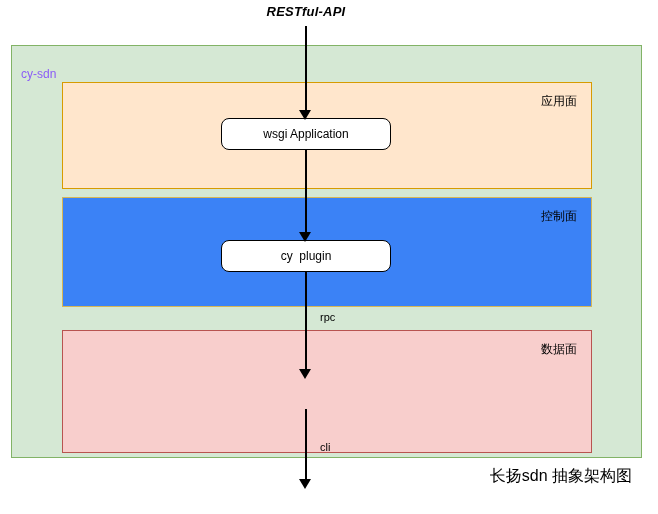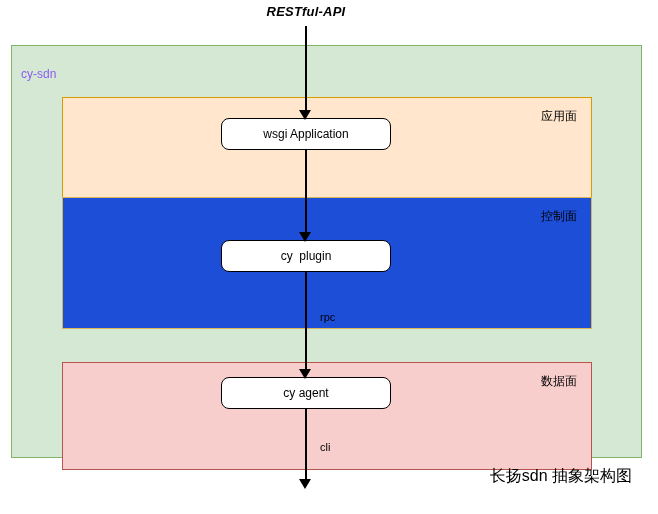--- a/index.html
+++ b/index.html
@@ -66,34 +66,32 @@
     top: 10px;
     font-size: 12px;
     color: #000000;
     white-space: nowrap;
   }
   #plane-application {
     top: 82px;
     height: 107px;
     background: #ffe6cc;
     border: 1px solid #d79b00;
-    margin-top: 15px;
   }
   #plane-control {
     top: 197px;
-    height: 132px;
-    background: #1d4ed8;
+    height: 110px;
+    background: #3b82f6;
     border: 1px solid #d6b656;
   }
   #plane-data {
     top: 330px;
-    height: 108px;
+    height: 123px;
     background: #f8cecc;
     border: 1px solid #b85450;
-    margin-top: 32px;
   }
 
   
   .node-box {
     position: absolute;
     left: 221px;
     width: 170px;
     height: 32px;
     background: #ffffff;
     border: 1.4px solid #000000;
@@ -197,19 +195,18 @@
   <div class="arrowhead" id="arrow-into-agent"></div>
 
   <div class="connector" id="connector-agent-to-vnf"></div>
   <div class="arrowhead" id="arrow-into-vnf"></div>
 
   <div class="edge-label" id="edge-label-rpc">rpc</div>
   <div class="edge-label" id="edge-label-cli">cli</div>
 
   <div class="node-box" id="node-wsgi-application">wsgi Application</div>
   <div class="node-box" id="node-cy-plugin">cy  plugin</div>
-  <div class="node-box" id="node-cy-agent">cy agent</div>
 
   <div class="endpoint-label" id="vnf-label">VNF</div>
 
   <div id="diagram-caption">长扬sdn 抽象架构图</div>
 
 </div>
 
 </body></html>

